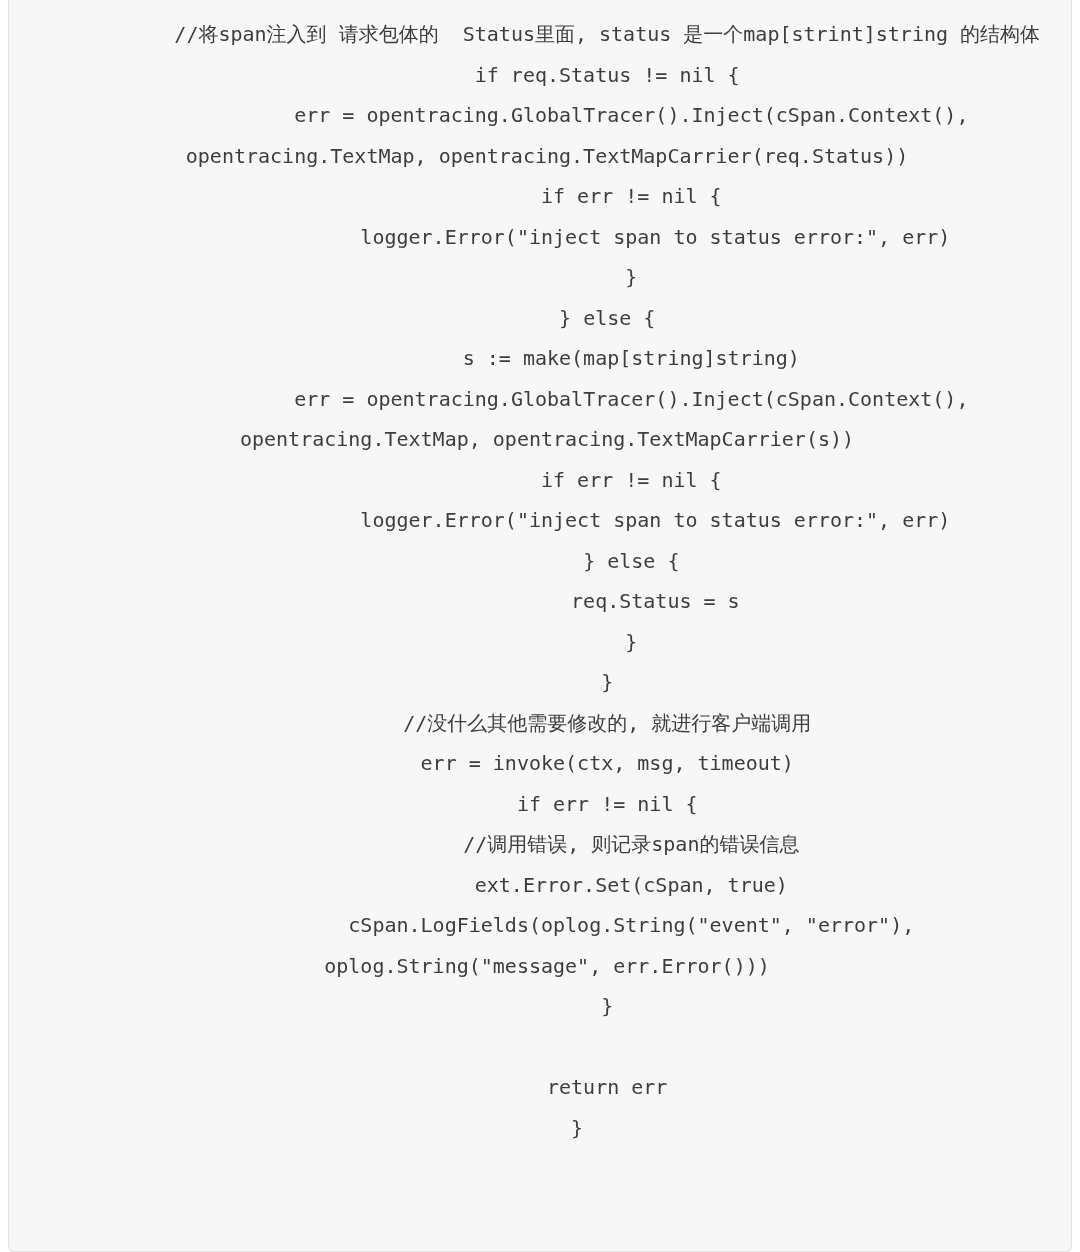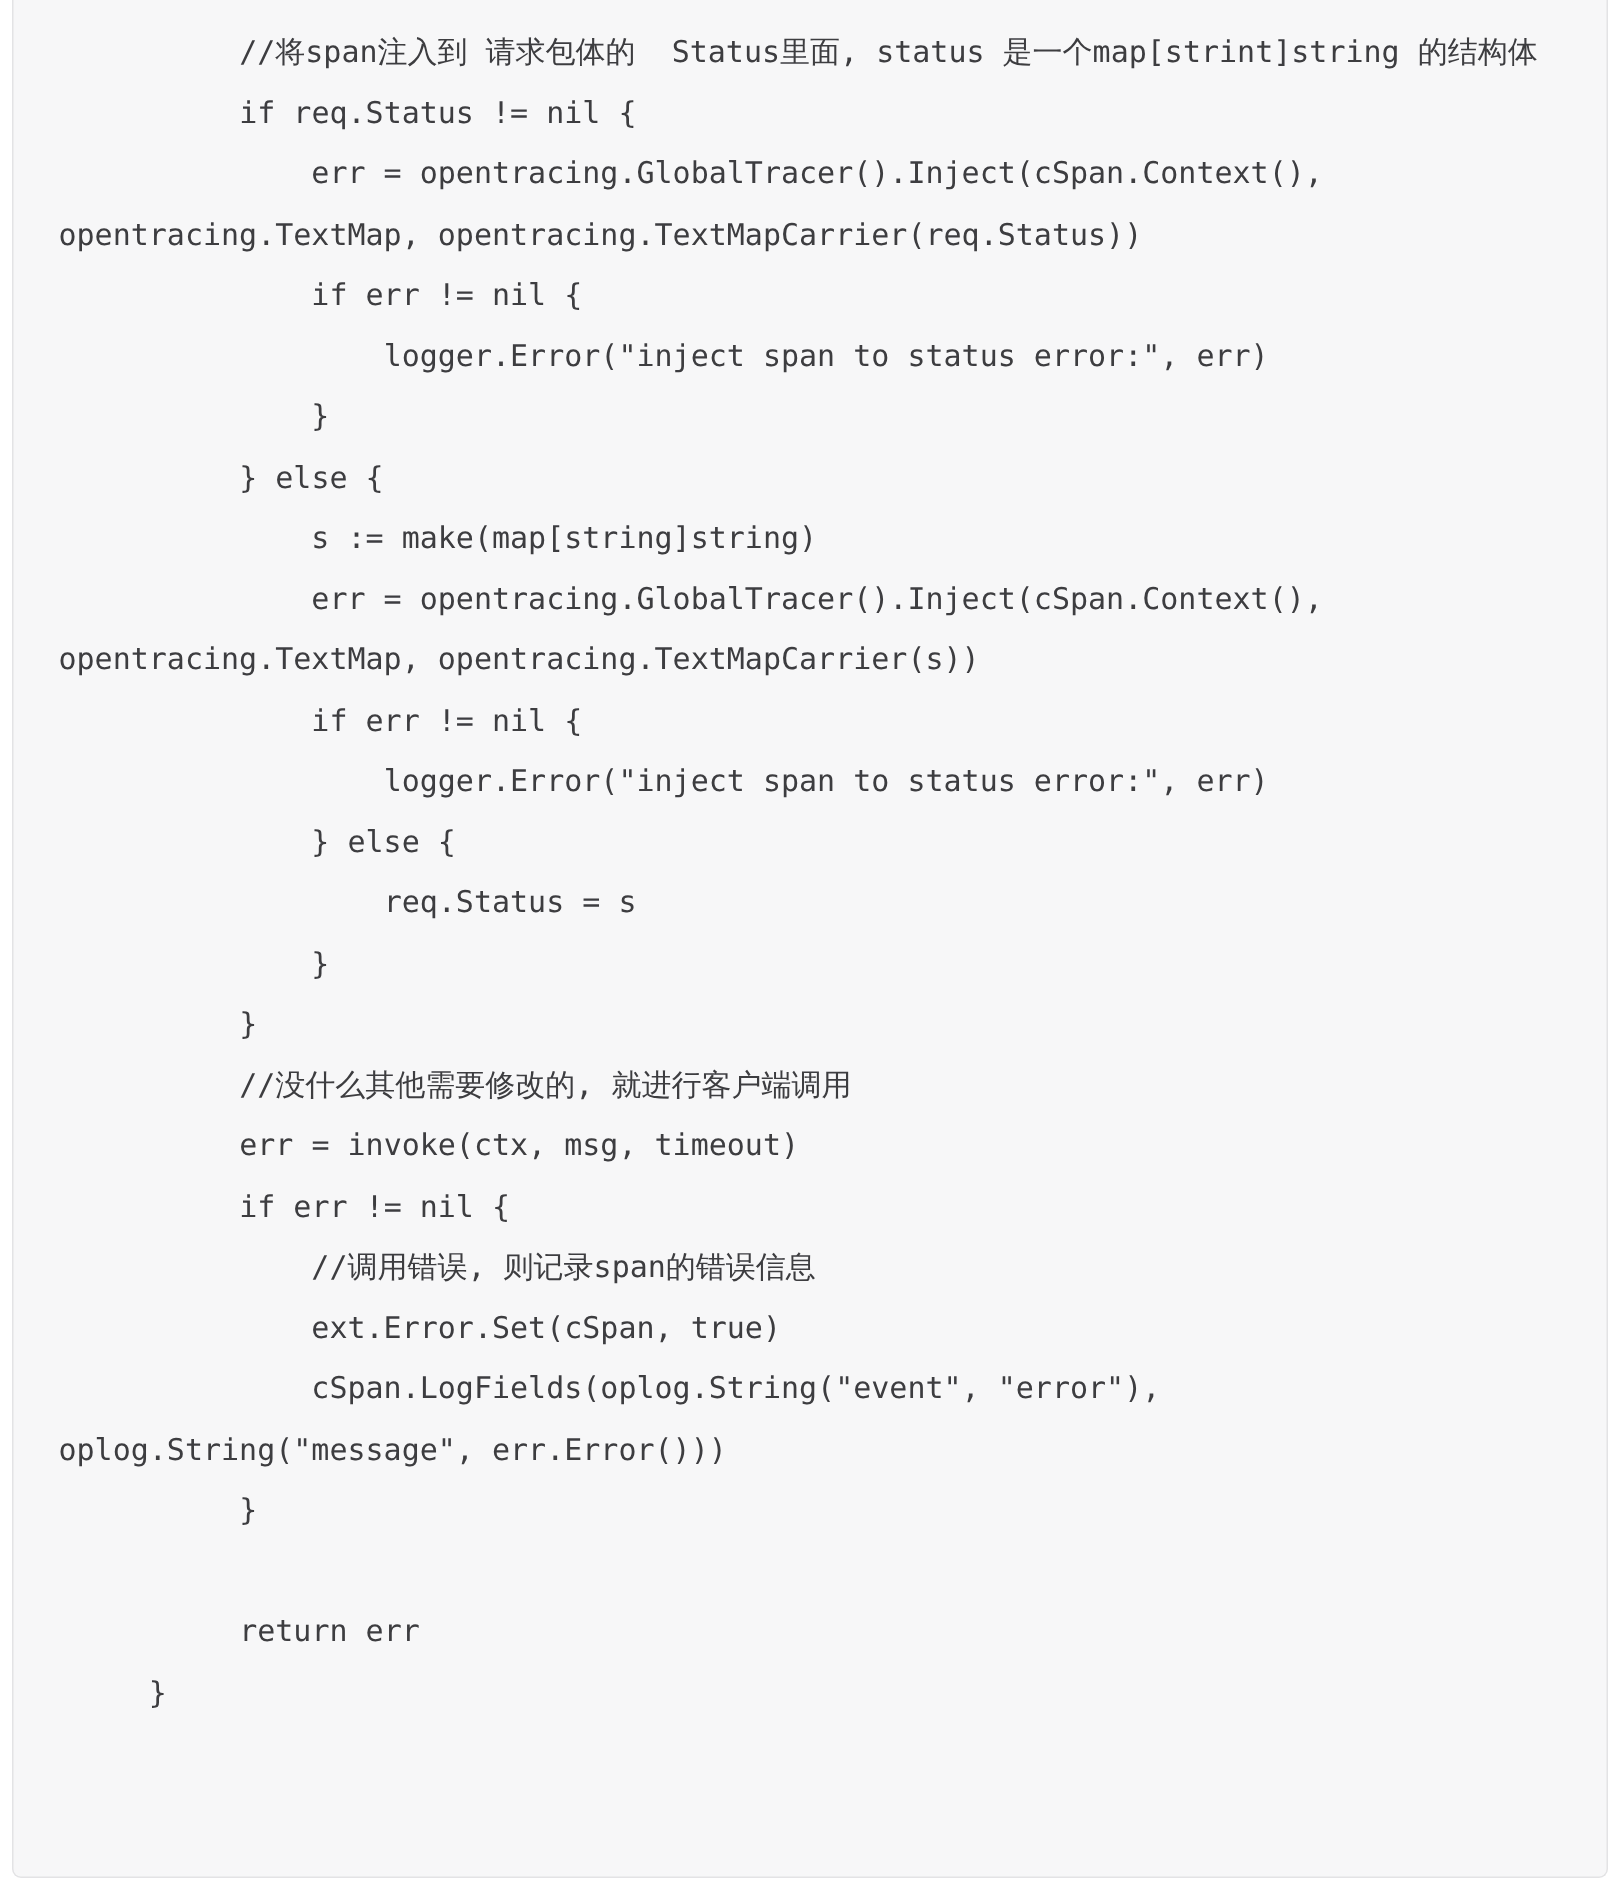--- a/index.html
+++ b/index.html
@@ -50,20 +50,21 @@
     font-family: "DejaVu Sans Mono", "Liberation Mono", monospace;
     font-size: 20px;
     line-height: 40.5px;
     color: #3d3d40;
     white-space: pre-wrap;
     word-break: break-word;
     overflow-wrap: break-word;
     -webkit-font-smoothing: antialiased;
     letter-spacing: 0px;
     tab-size: 4;
+    text-align: center;
   }
 
   pre.code-body .line {
     display: block;
     white-space: pre-wrap;
     word-break: break-word;
   }
 
   pre.code-body .line.blank {
     min-height: 40.5px;

